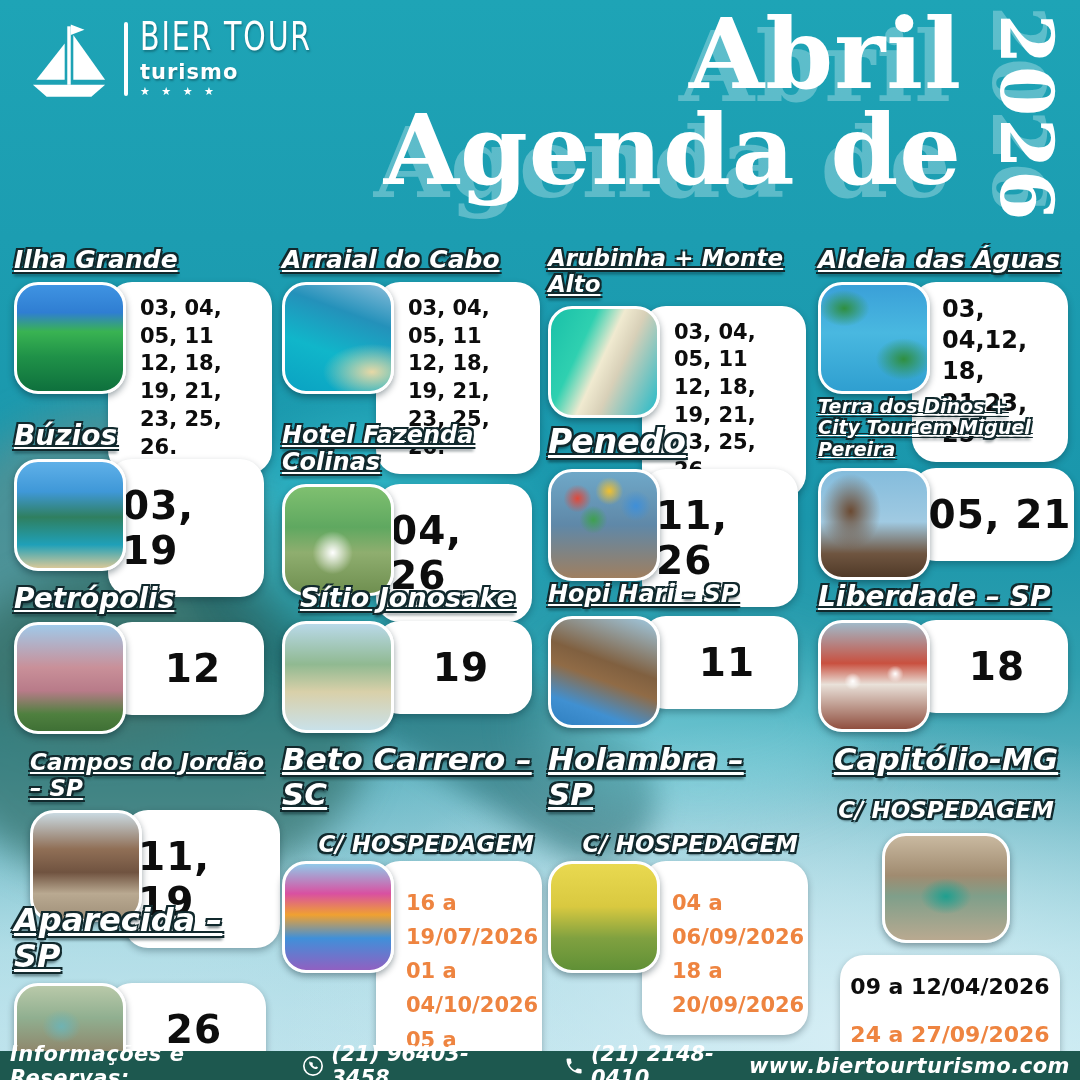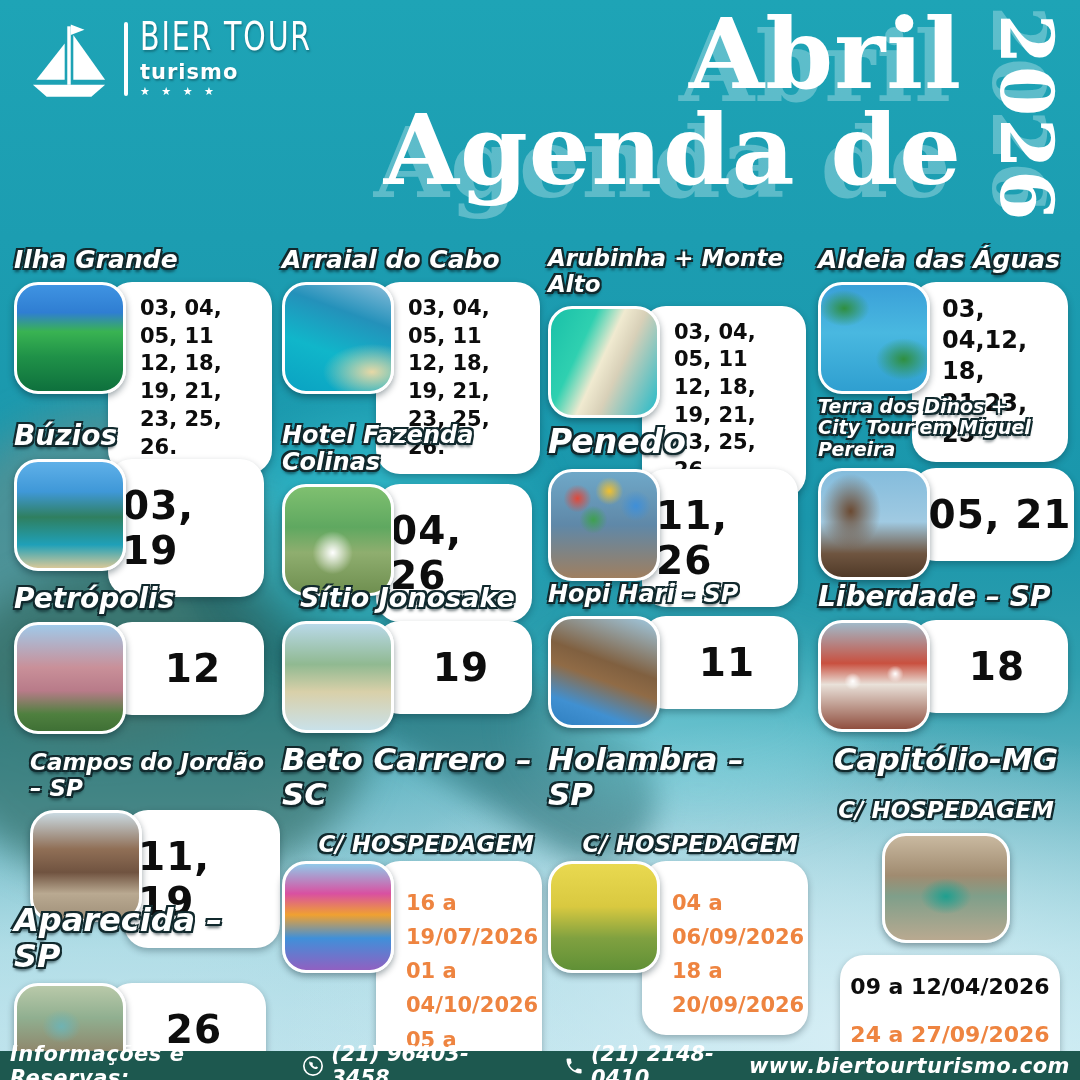--- a/index.html
+++ b/index.html
@@ -35,21 +35,21 @@
     font-size:97px;line-height:.99;letter-spacing:1px;
     text-shadow:-10px 13px 0 rgba(198,233,238,.38);}
   .year{position:absolute;top:14px;right:18px;z-index:2;
     font-family:"DejaVu Serif","Liberation Serif",serif;font-weight:bold;color:#fff;
     font-size:72px;writing-mode:vertical-rl;letter-spacing:2px;line-height:1;
     text-shadow:-8px 8px 0 rgba(198,233,238,.38);}
 
   
   .card{position:absolute;z-index:2;}
   .ctitle{font-weight:bold;font-style:italic;color:#fff;font-size:24px;line-height:1.12;white-space:pre-line;
-    text-shadow:-2px -2px 0 #11292d,2px -2px 0 #11292d,-2px 2px 0 #11292d,2px 2px 0 #11292d,0 4px 3px rgba(0,20,25,.55);}
+    text-shadow:-2px -2px 0 #11292d,2px -2px 0 #11292d,-2px 2px 0 #11292d,2px 2px 0 #11292d,0 4px 3px rgba(0,20,25,.55);text-decoration:underline;}
   .t23{font-size:23px;} .t25{font-size:25px;} .t27{font-size:27px;padding-left:18px;} .t28{font-size:28px;}
   .t31{font-size:31px;} .t32{font-size:32px;} .t33{font-size:33px;} .t19{font-size:19px;}
   .csub{font-weight:bold;font-style:italic;color:#fff;font-size:23px;text-align:right;margin-top:20px;
     text-shadow:-2px -2px 0 #11292d,2px -2px 0 #11292d,-2px 2px 0 #11292d,2px 2px 0 #11292d,0 3px 2px rgba(0,20,25,.5);}
   .center{text-align:center;}
   .crow{display:flex;align-items:flex-start;margin-top:8px;}
   .photo{flex:0 0 auto;width:106px;height:106px;border-radius:24px;border:3px solid #fff;
     box-shadow:0 3px 7px rgba(0,25,35,.4);position:relative;z-index:2;background-size:cover;}
   .photo.solo{margin:10px auto 0;width:122px;height:104px;}
   .datebox{background:#fff;border-radius:24px;position:relative;z-index:1;margin-left:-18px;flex:1;

